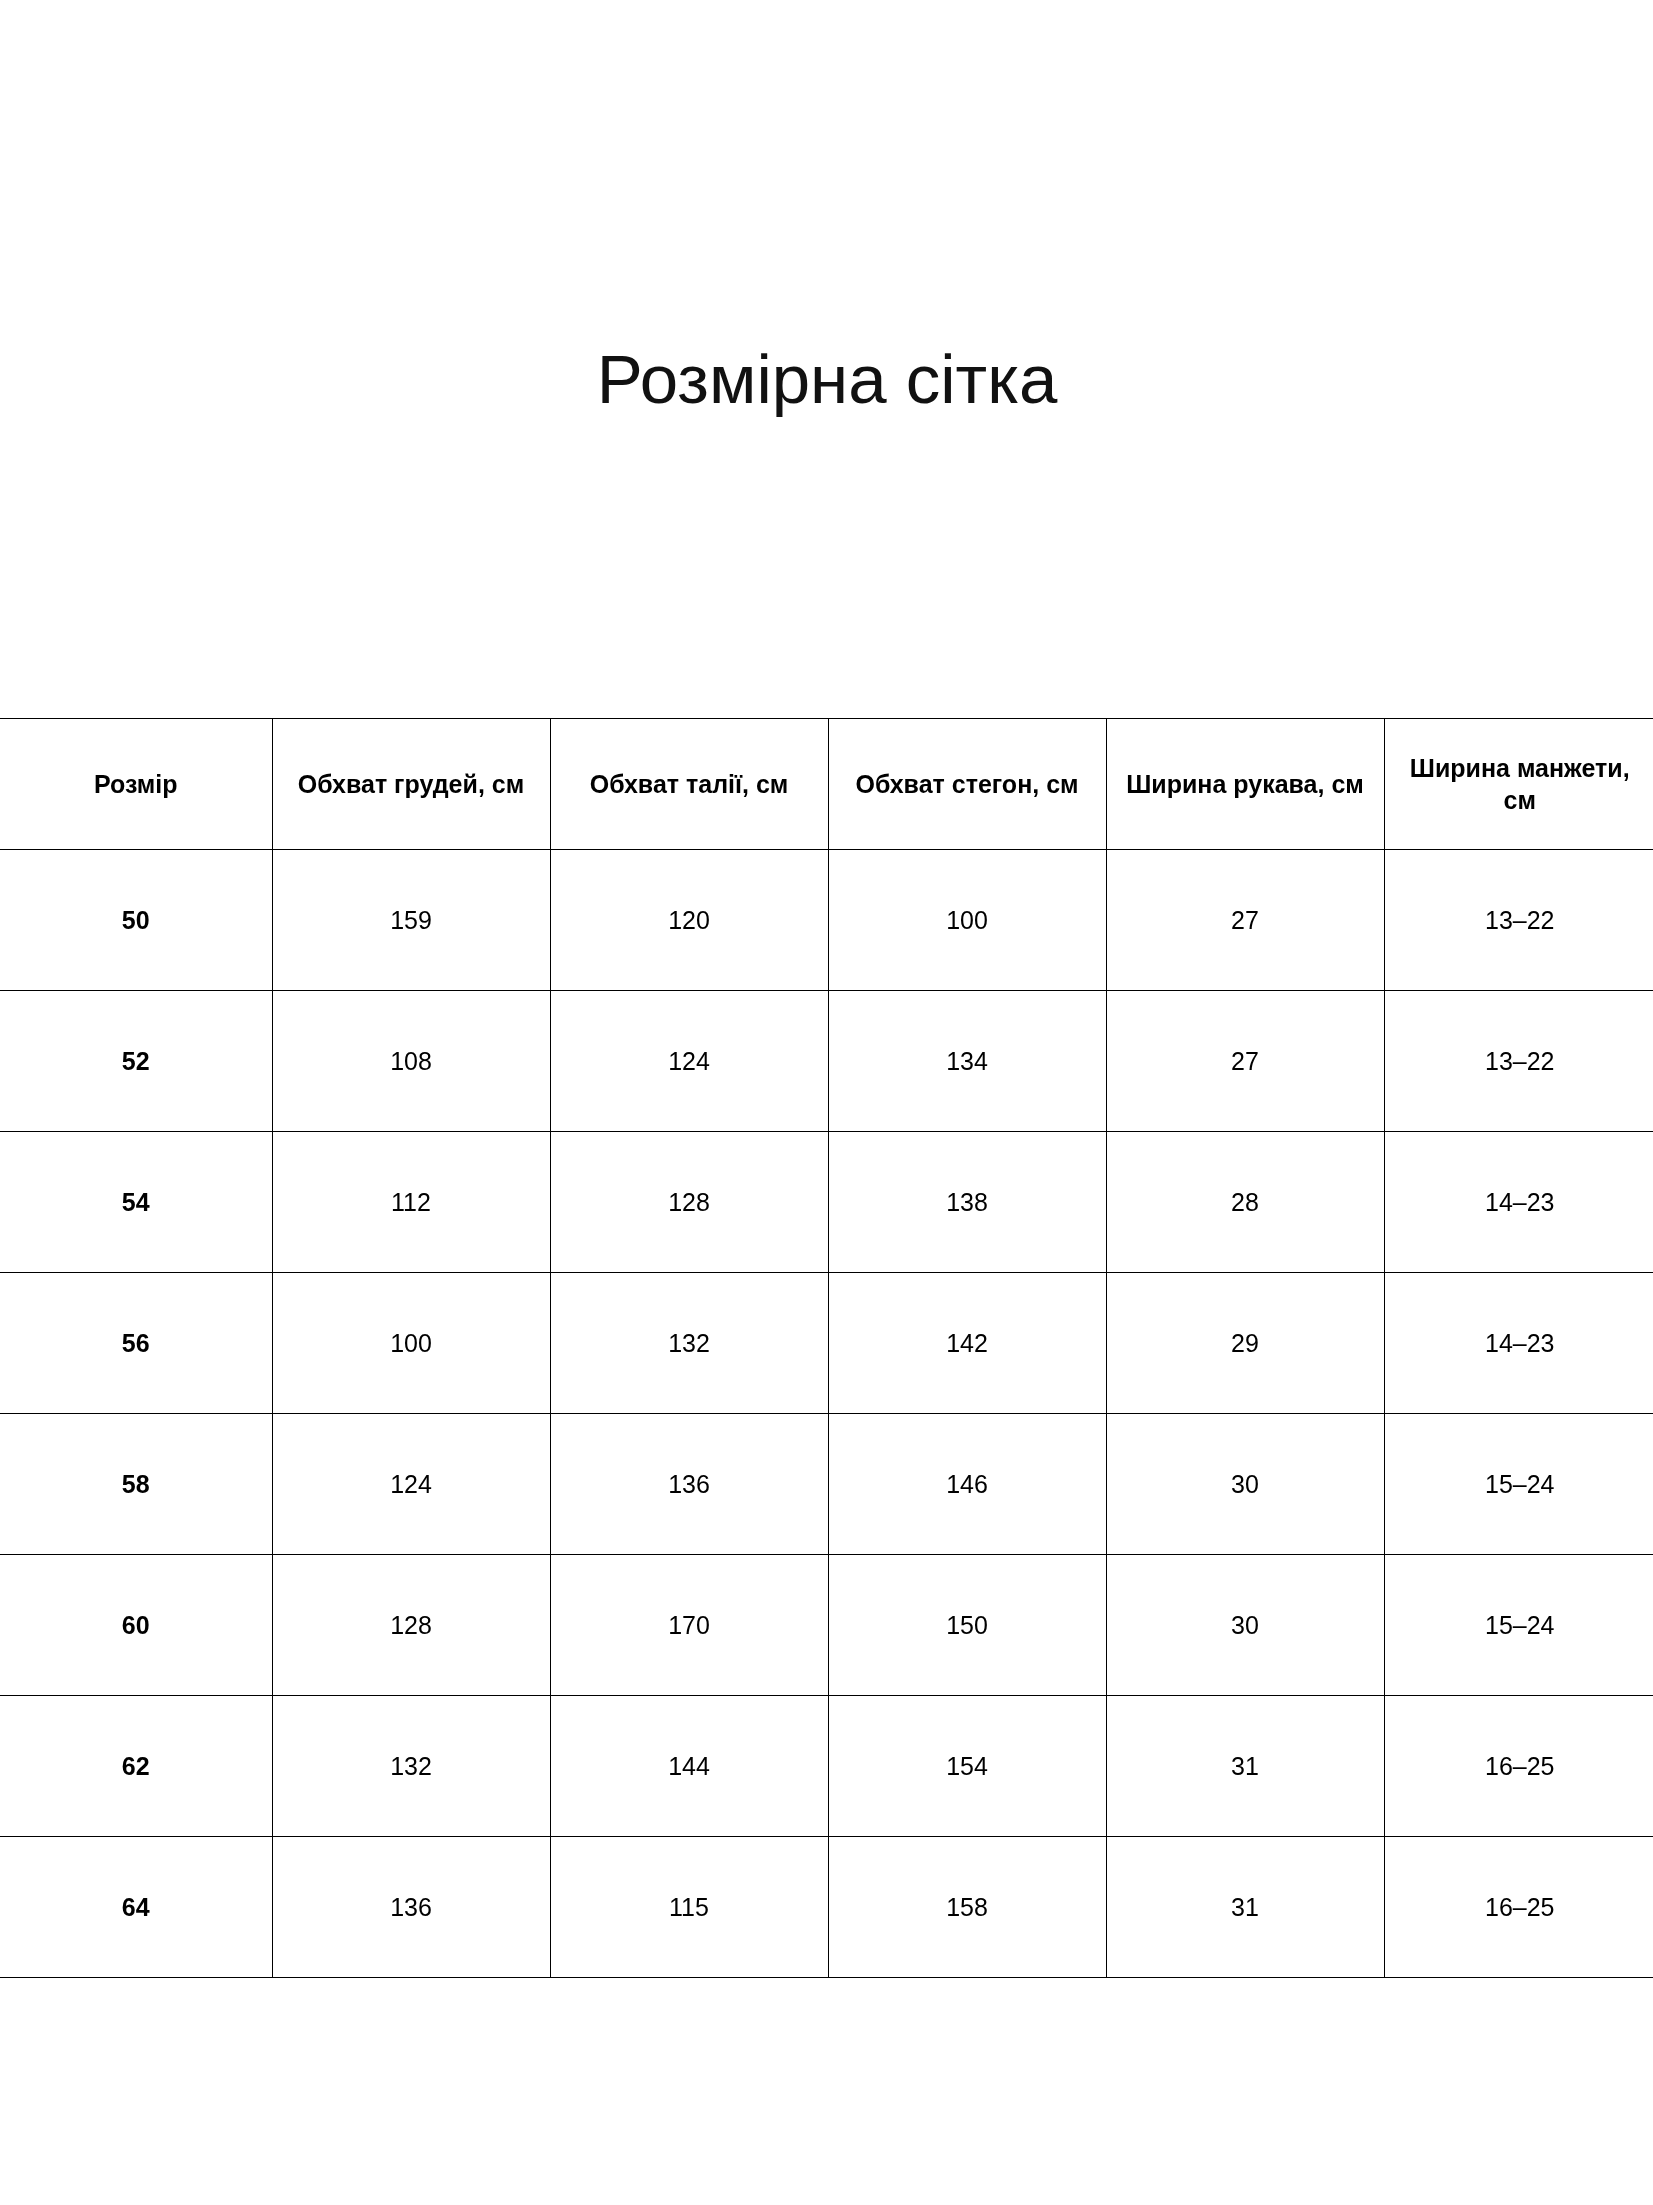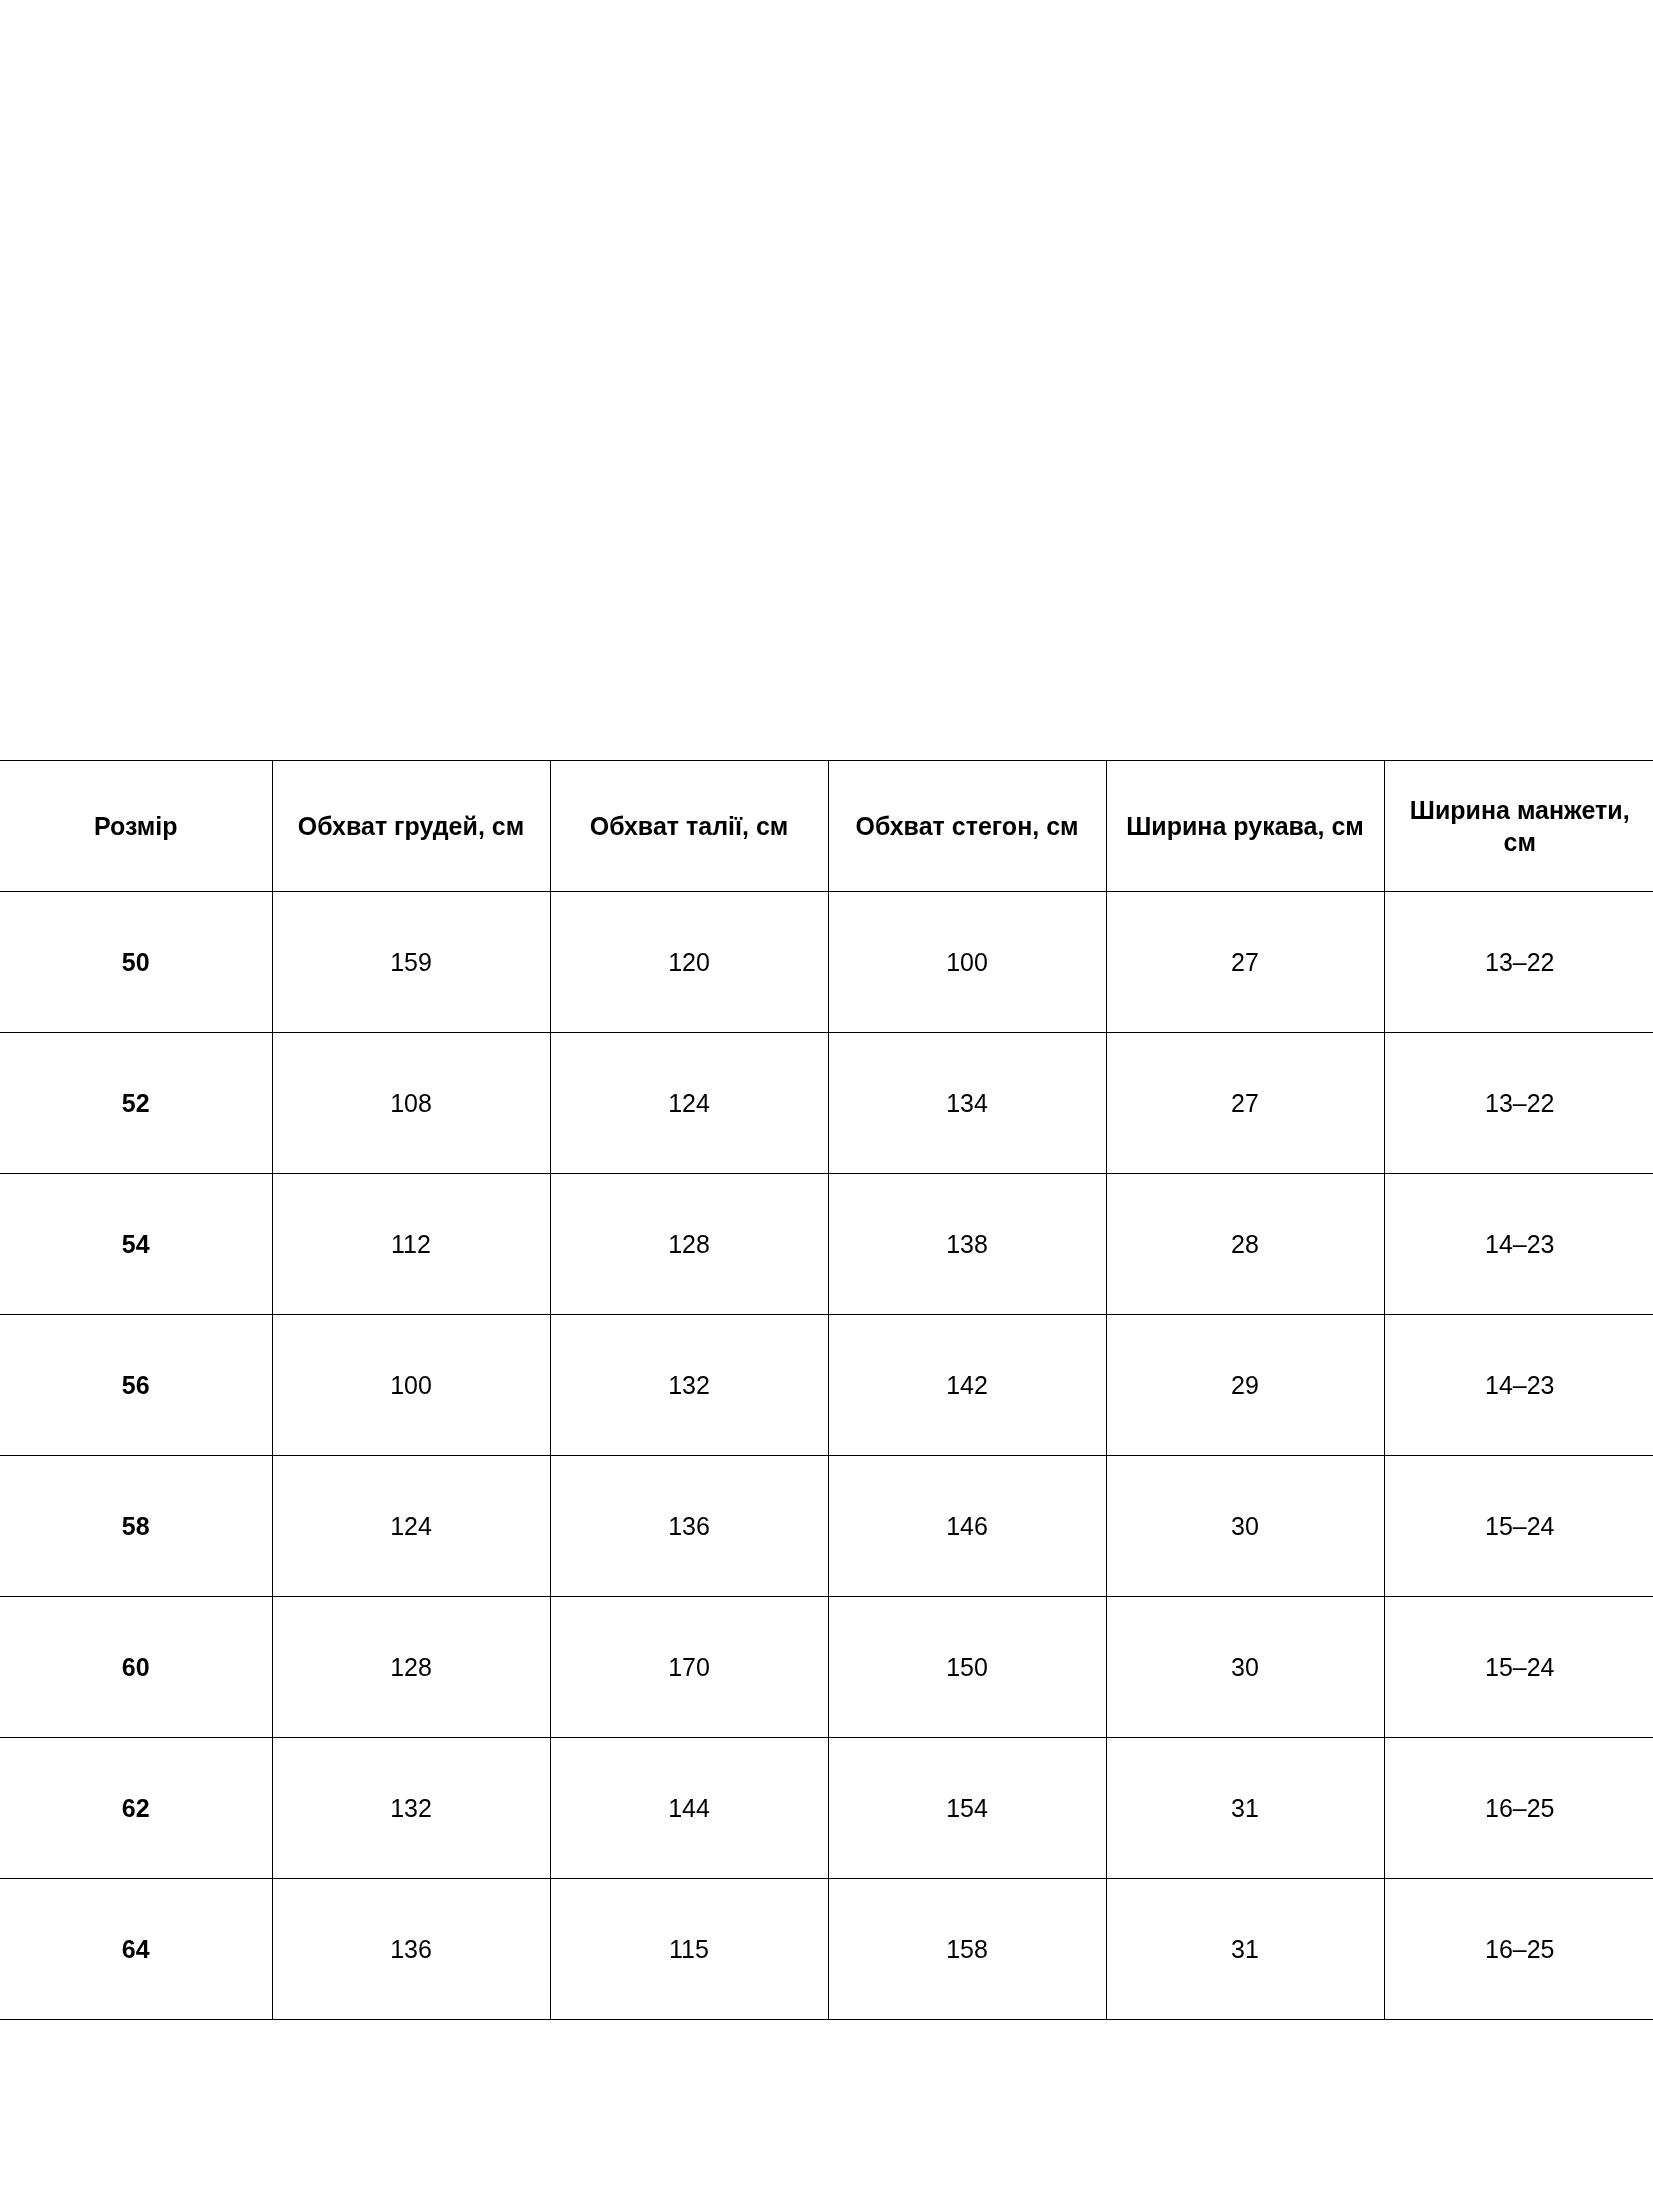--- a/index.html
+++ b/index.html
@@ -30,21 +30,21 @@
     text-align: center;
     font-size: 69px;
     font-weight: 400;
     line-height: 1.1;
     letter-spacing: 0px;
     color: #111111;
   }
 
   .table-wrap {
     position: absolute;
-    top: 760px;
+    top: 718px;
     left: 0px;
     width: 1654px;
   }
 
   table.size-table {
     border-collapse: collapse;
     table-layout: fixed;
     width: 1654px;
     font-size: 24.5px;
   }
@@ -84,20 +84,21 @@
 
   
   table.size-table tr > *:first-child { border-left: none; }
   table.size-table tr > *:last-child { border-right: none; }
 </style>
 </head>
 <body>
 
 <div class="page">
 
+  <h1 class="title">Розмірна сітка</h1>
 
   <div class="table-wrap">
     <table class="size-table">
       <colgroup>
         <col class="c0">
           <col class="c1">
           <col class="c2">
           <col class="c3">
           <col class="c4">
           <col class="c5">

